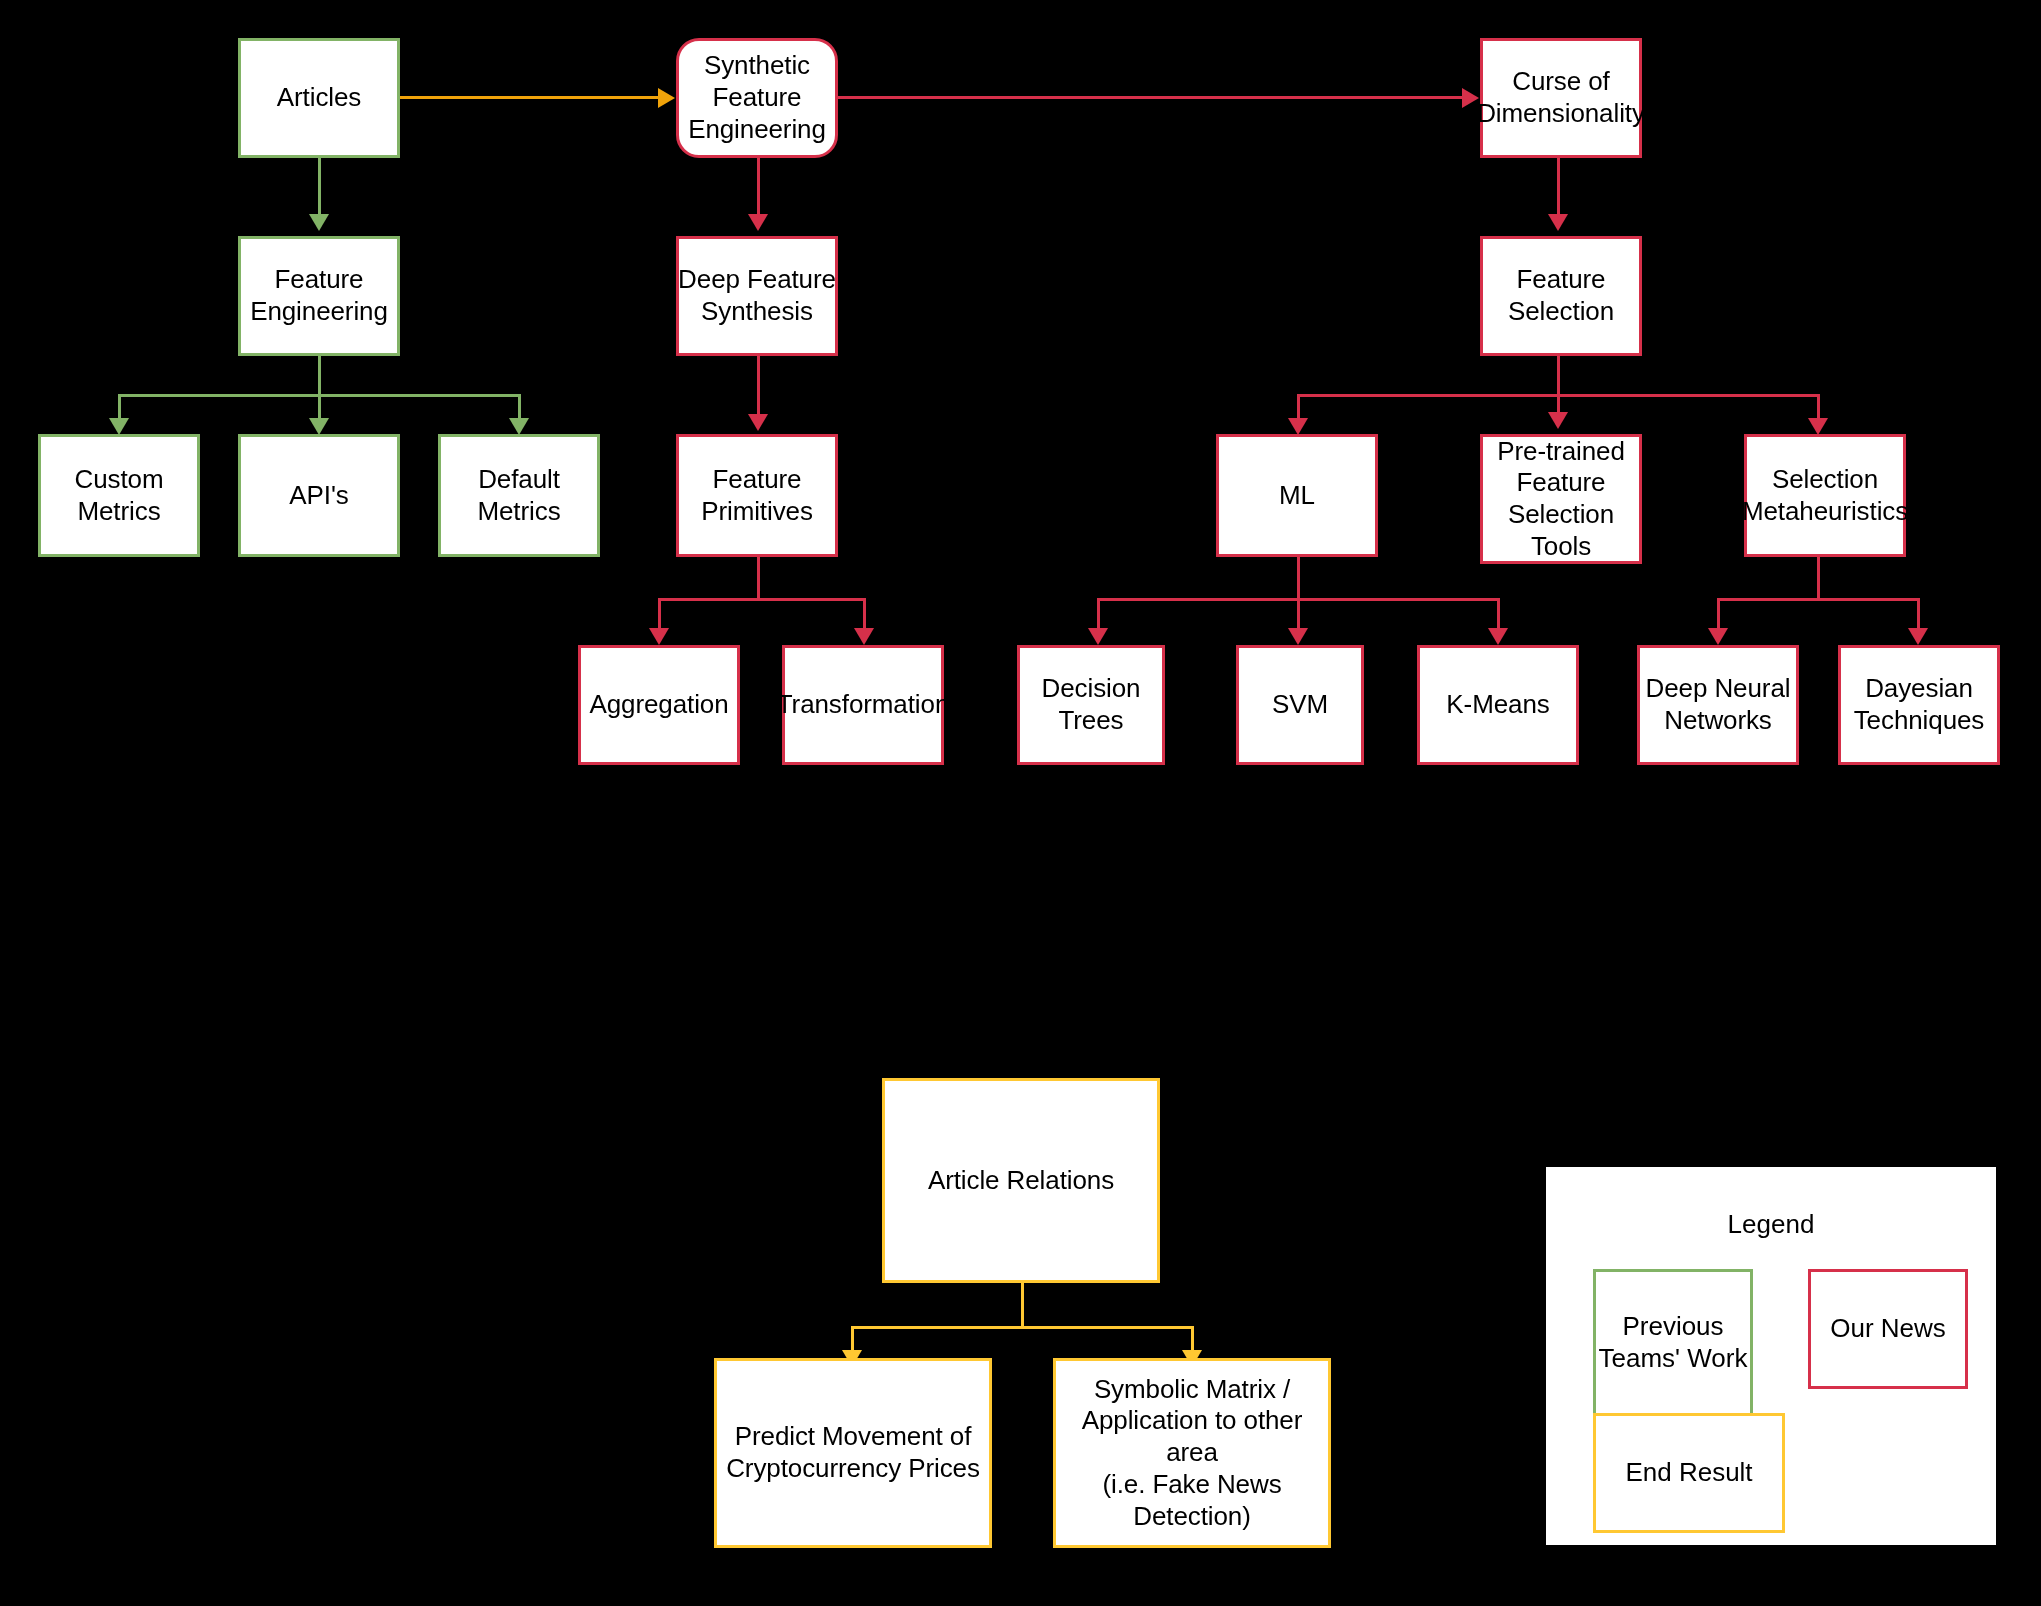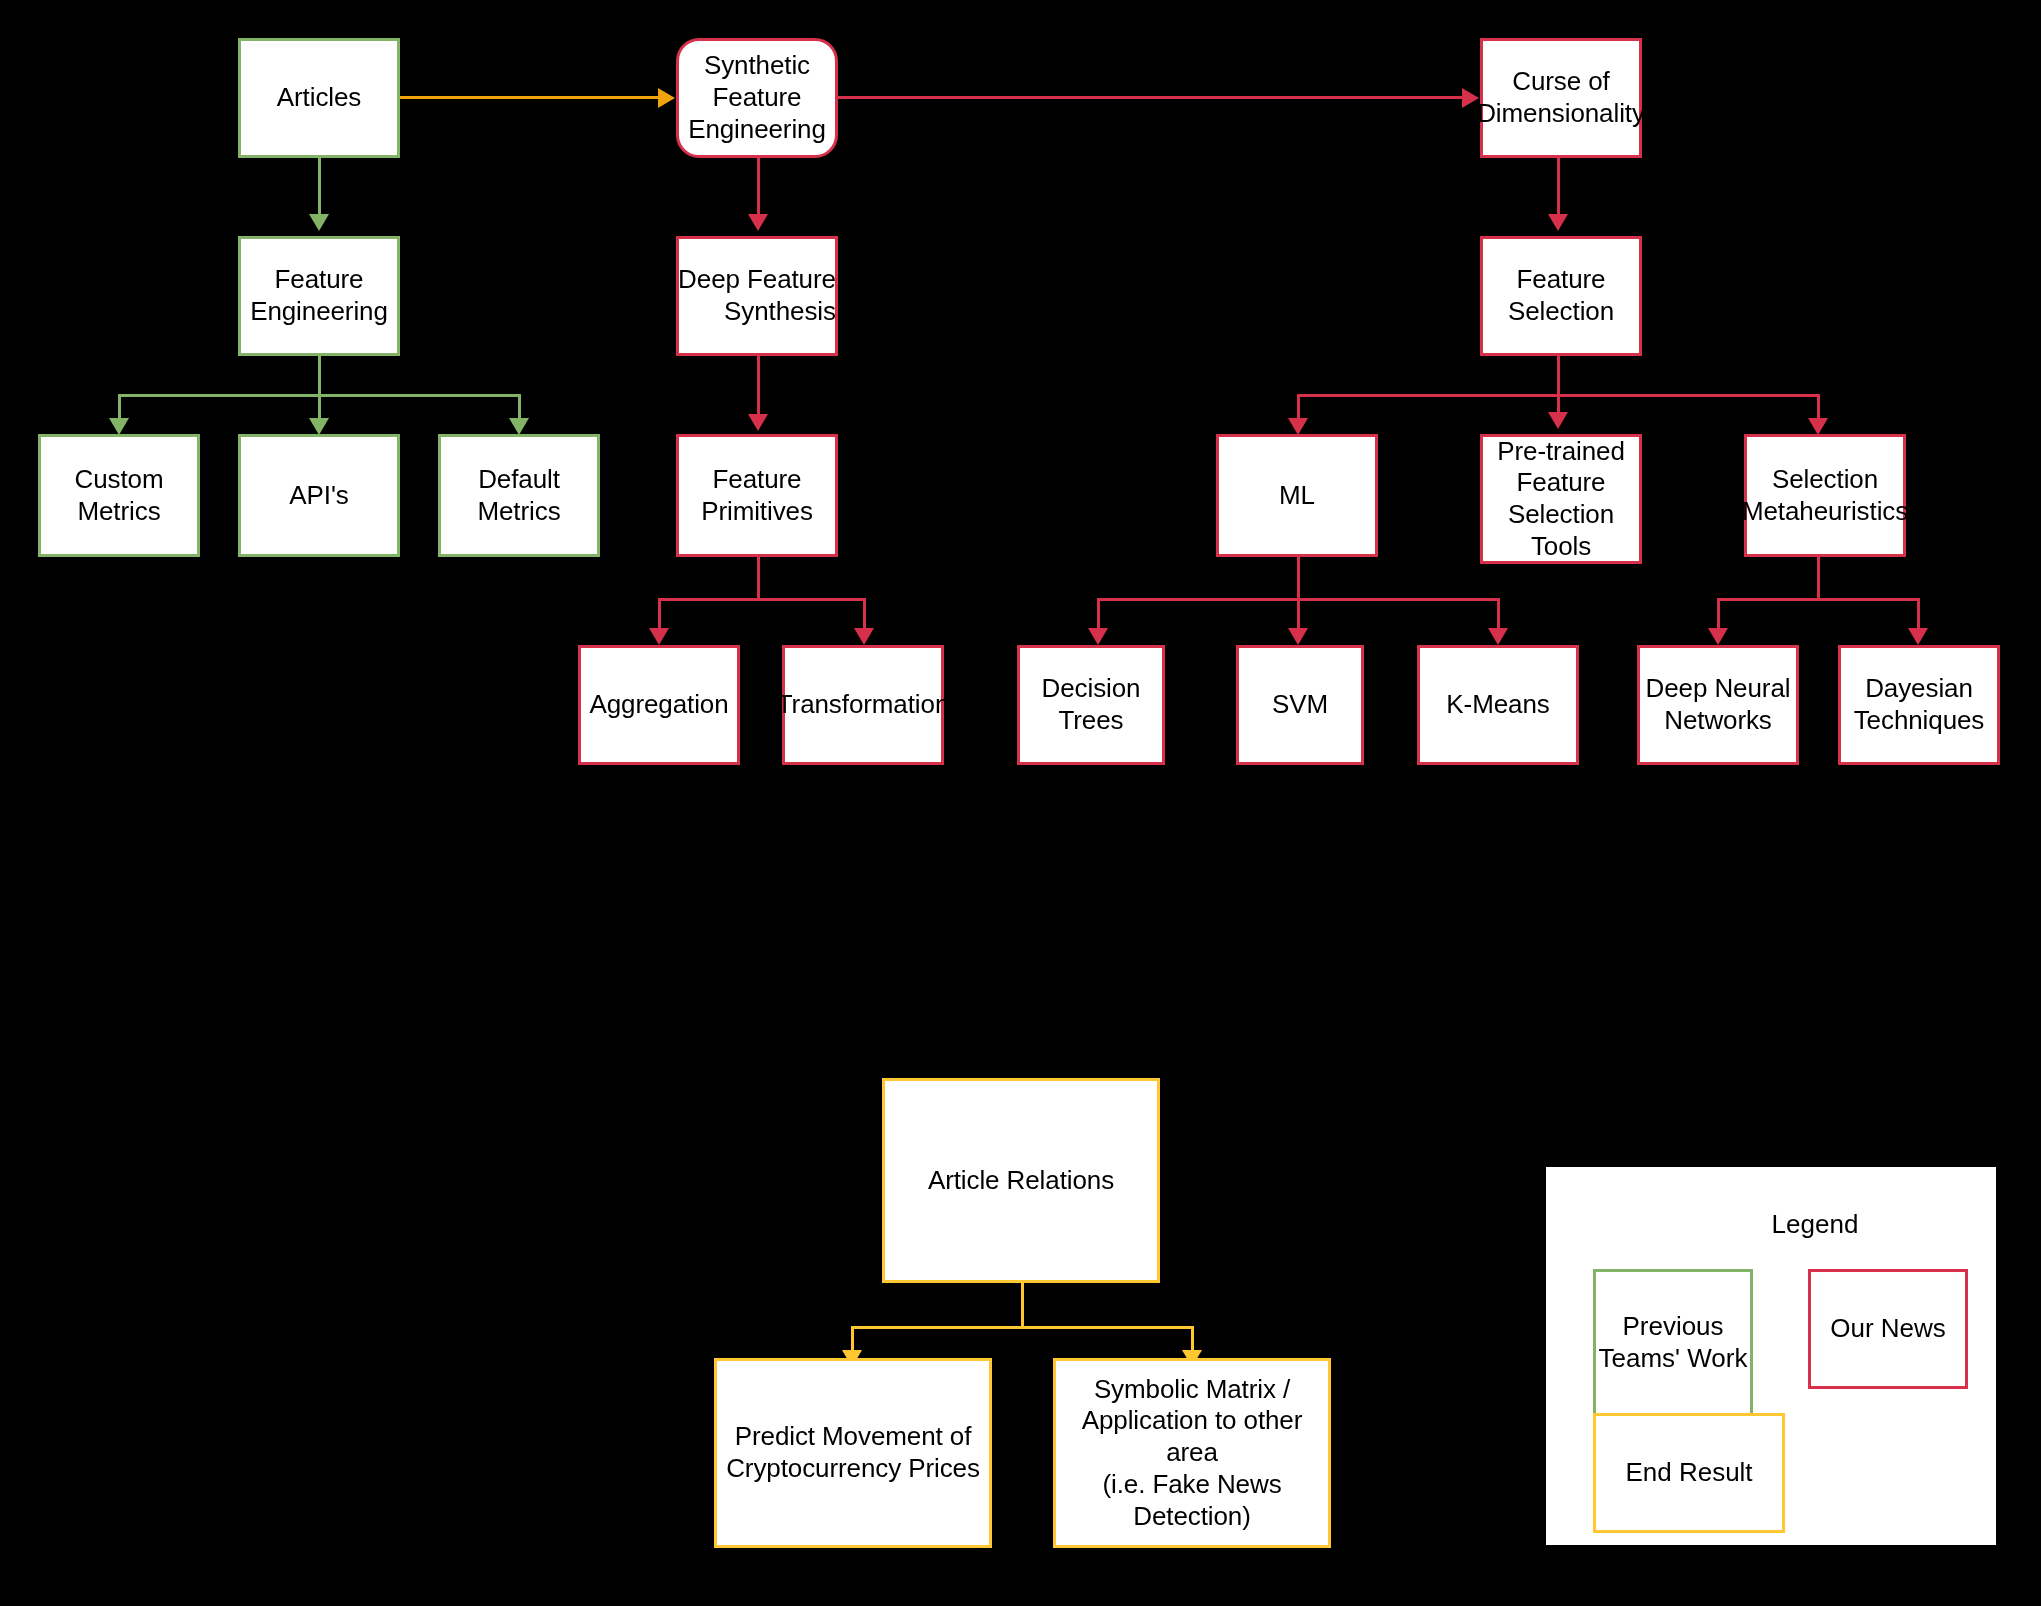--- a/index.html
+++ b/index.html
@@ -82,21 +82,20 @@
     background: #ffffff;
     box-sizing: border-box;
     border: none;
   }
   #legend-title {
     position: absolute;
     width: 100%;
     text-align: center;
     font-size: 26px;
     color: #000;
-    padding-left: 44px;
   }
   .legend-swatch {
     position: absolute;
     background: #ffffff;
     border-style: solid;
     border-width: 3px;
     box-sizing: border-box;
     display: flex;
     align-items: center;
     justify-content: center;
@@ -191,21 +190,21 @@
   <div class="node c-red" style="left:1480px; top:38px; width:162px; height:120px;">
     <span>Curse of
 Dimensionality</span>
   </div>
 
   <div class="node c-green" style="left:238px; top:236px; width:162px; height:120px;">
     <span>Feature
 Engineering</span>
   </div>
 
-  <div class="node c-red overflow" style="left:676px; top:236px; width:162px; height:120px;text-align:right;">
+  <div class="node c-red overflow" style="left:676px; top:236px; width:162px; height:120px;">
     <span>Deep Feature
 Synthesis</span>
   </div>
 
   <div class="node c-red" style="left:1480px; top:236px; width:162px; height:120px;">
     <span>Feature
 Selection</span>
   </div>
 
   <div class="node c-green" style="left:38px; top:434px; width:162px; height:123px;">

